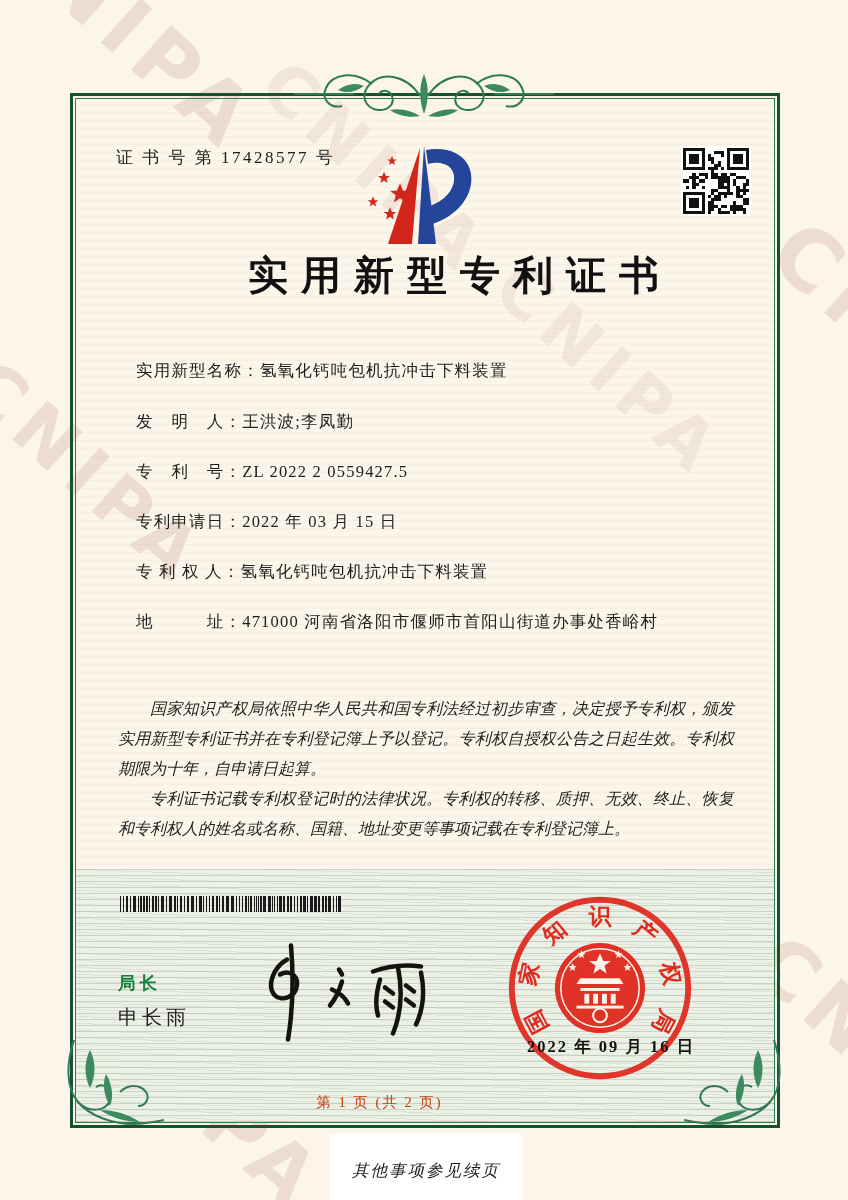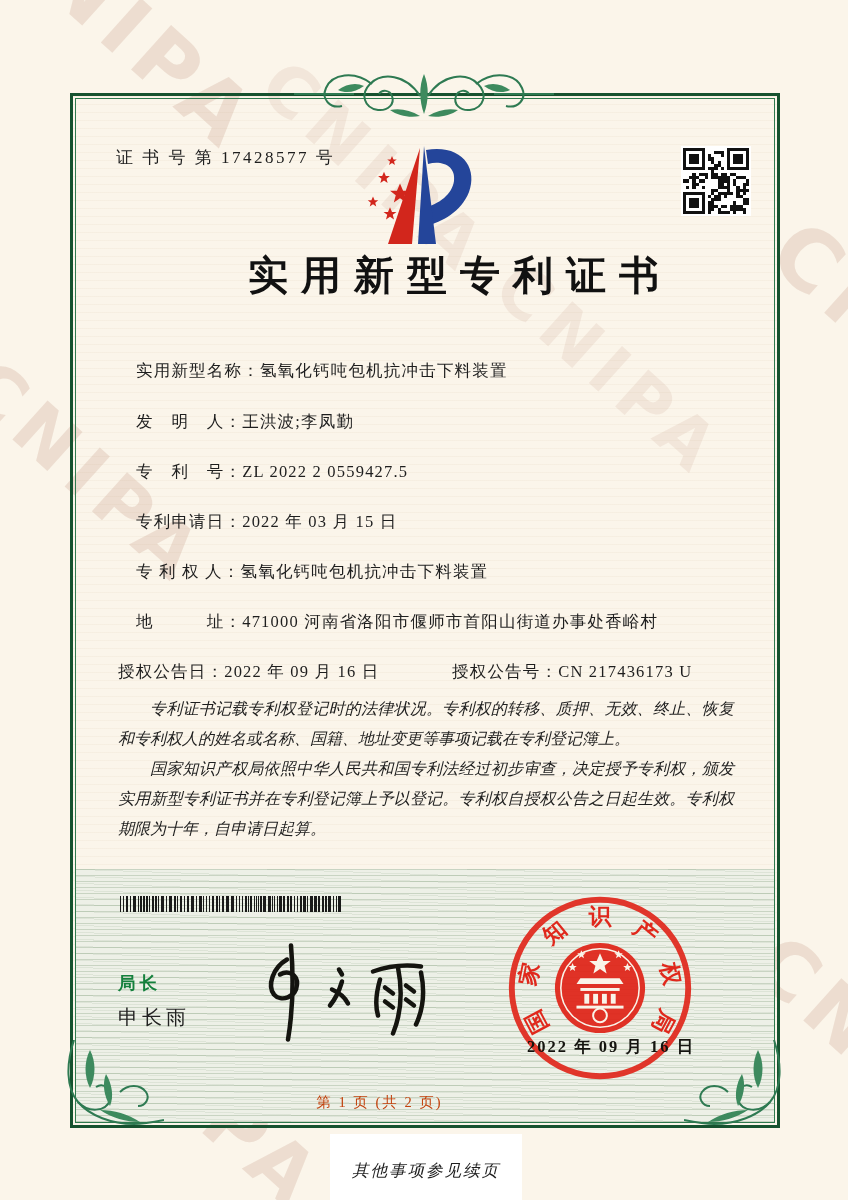--- a/index.html
+++ b/index.html
@@ -299,28 +299,24 @@
 
   <div class="doc-title">实用新型专利证书</div>
 
   <div class="field f0"><span>实用新型名称：</span><span>氢氧化钙吨包机抗冲击下料装置</span></div>
   <div class="field f1"><span>发　明　人：</span><span>王洪波;李凤勤</span></div>
   <div class="field f2"><span>专　利　号：</span><span>ZL 2022 2 0559427.5</span></div>
   <div class="field f3"><span>专利申请日：</span><span>2022 年 03 月 15 日</span></div>
   <div class="field f4"><span>专 利 权 人：</span><span>氢氧化钙吨包机抗冲击下料装置</span></div>
   <div class="field f5"><span>地　　　址：</span><span>471000  河南省洛阳市偃师市首阳山街道办事处香峪村</span></div>
 
-  <div class="grant-row">
-    <span>授权公告日：</span><span>2022 年 09 月 16 日</span>
-    <span class="grant-no"><span>授权公告号：</span><span>CN 217436173 U</span></span>
-  </div>
 
   <div class="paras">
+    <p>国家知识产权局依照中华人民共和国专利法经过初步审查，决定授予专利权，颁发实用新型专利证书并在专利登记簿上予以登记。专利权自授权公告之日起生效。专利权期限为十年，自申请日起算。</p>
     <p>专利证书记载专利权登记时的法律状况。专利权的转移、质押、无效、终止、恢复和专利权人的姓名或名称、国籍、地址变更等事项记载在专利登记簿上。</p>
-    <p>国家知识产权局依照中华人民共和国专利法经过初步审查，决定授予专利权，颁发实用新型专利证书并在专利登记簿上予以登记。专利权自授权公告之日起生效。专利权期限为十年，自申请日起算。</p>
   </div>
 
   <svg class="barcode" id="barcode-svg" viewBox="0 0 222 16" preserveAspectRatio="none">
       <rect x="0" y="0" width="222" height="16" fill="rgba(255,255,255,0)"></rect>
       <rect x="0" y="0" width="1" height="16" fill="#1a1a1a"></rect>
       <rect x="3" y="0" width="1" height="16" fill="#1a1a1a"></rect>
       <rect x="6" y="0" width="2" height="16" fill="#1a1a1a"></rect>
       <rect x="10" y="0" width="1" height="16" fill="#1a1a1a"></rect>
       <rect x="13" y="0" width="3" height="16" fill="#1a1a1a"></rect>
       <rect x="18" y="0" width="1" height="16" fill="#1a1a1a"></rect>

